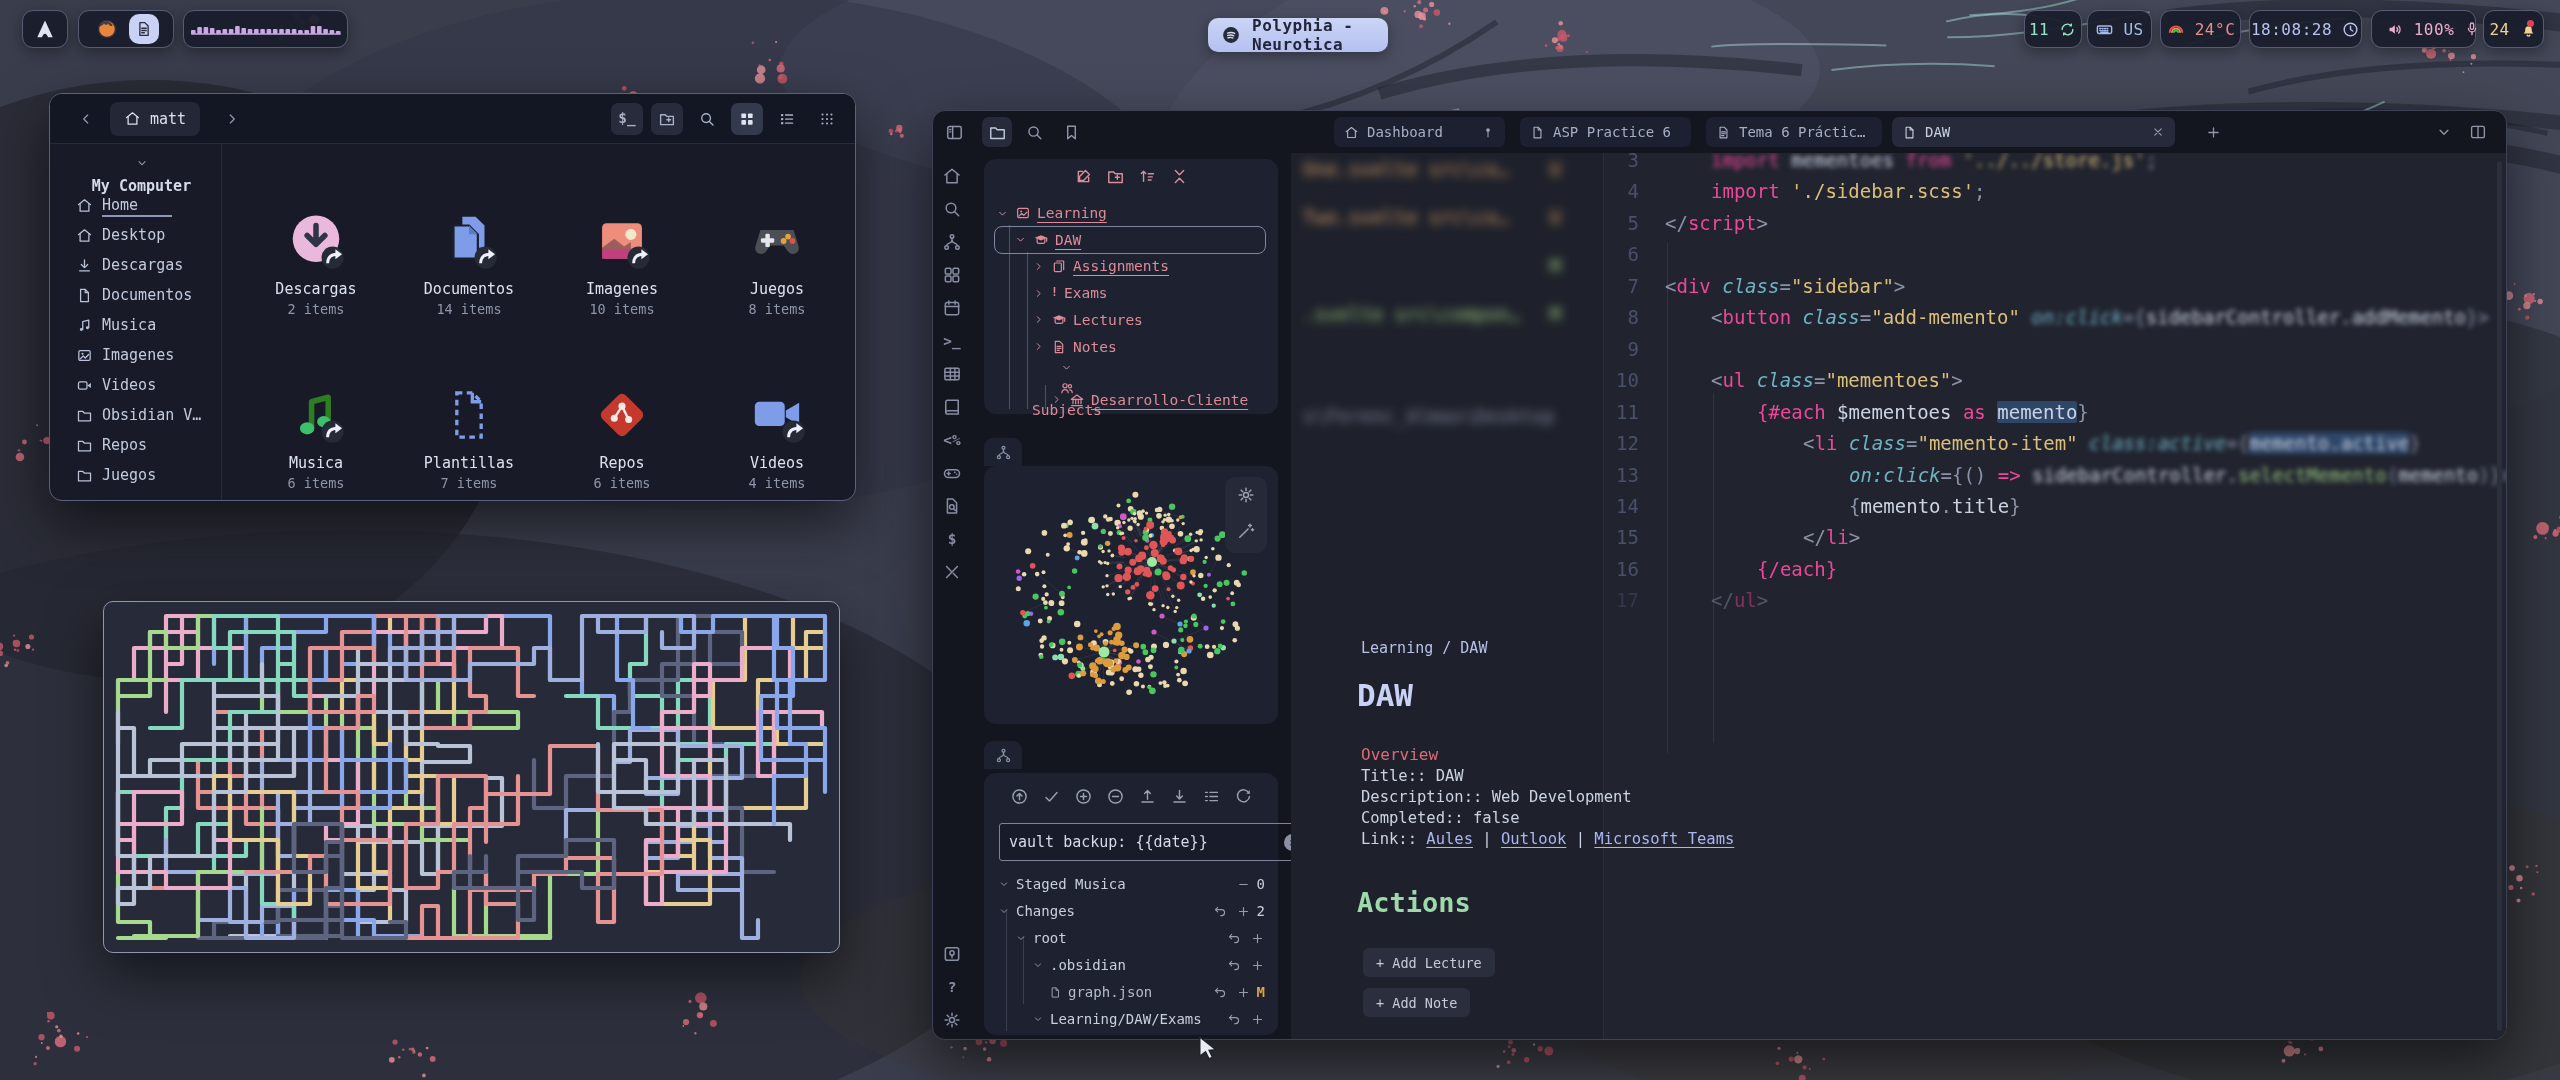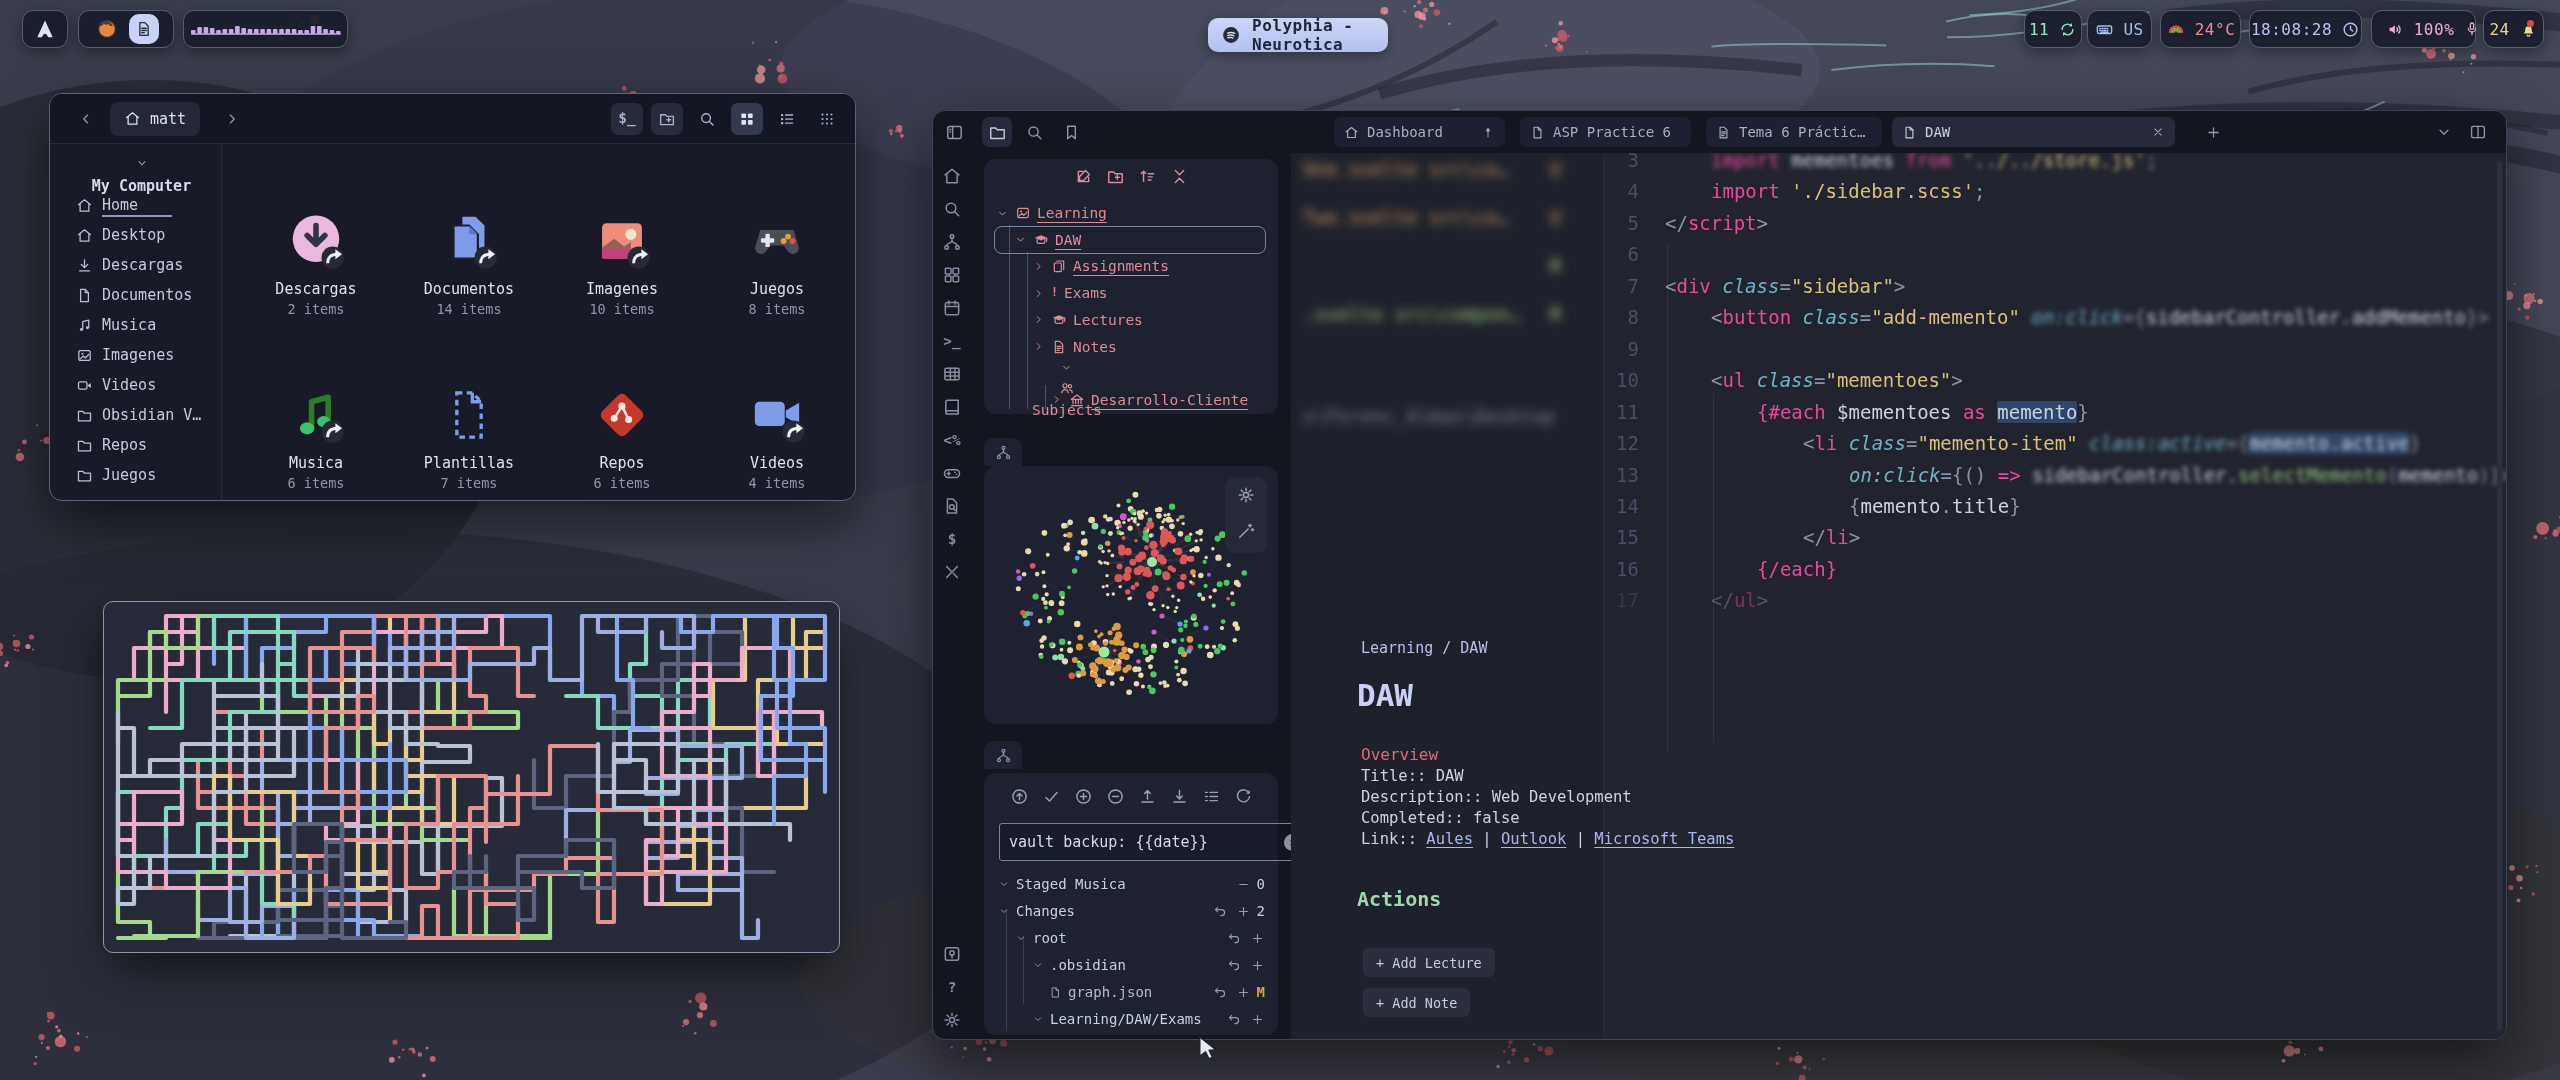--- a/index.html
+++ b/index.html
@@ -2087,21 +2087,21 @@
 
       <div class="note-t" style="left:70px;top:486px;font-size:15px;color:#b6c1ea;">Learning / DAW</div>
       <div class="note-t" style="left:66px;top:524px;font-size:31px;font-weight:bold;color:#c9d2f6;">DAW</div>
       <div class="note-t" style="left:70px;top:592px;font-size:16px;color:#dd6b76;">Overview</div>
       <div class="note-t" style="left:70px;top:614px;font-size:15.5px;color:#ccd3e2;">Title:: DAW</div>
       <div class="note-t" style="left:70px;top:635px;font-size:15.5px;color:#ccd3e2;">Description:: Web Development</div>
       <div class="note-t" style="left:70px;top:656px;font-size:15.5px;color:#ccd3e2;">Completed:: false</div>
       <div class="note-t" style="left:70px;top:677px;font-size:15.5px;color:#ccd3e2;">
         <span>Link:: </span><span class="note-link">Aules</span><span> | </span><span class="note-link">Outlook</span><span> | </span><span class="note-link">Microsoft Teams</span>
       </div>
-      <div class="note-t" style="left:66px;top:734px;font-size:20px;font-weight:bold;color:#9dd9aa;">Actions</div>
+      <div class="note-t" style="left:66px;top:734px;font-size:27px;font-weight:bold;color:#9dd9aa;">Actions</div>
       <div class="note-btn" style="left:72px;top:795px;">+ Add Lecture</div>
       <div class="note-btn" style="left:72px;top:835px;">+ Add Note</div>
       <div id="ob-scroll"></div>
     </div>
   </section>
 
   <svg class="abs" width="22" height="24" viewBox="0 0 11 13" style="left:1198px;top:1036px;z-index:9;">
     <path d="M0.5 0.5 L0.5 11 L3.6 8.6 L5.5 12.4 L7.4 11.5 L5.6 7.8 L9.2 7.4 Z" fill="#e8ecf6" stroke="#20222e" stroke-width="0.8"></path>
   </svg>
 </div>

